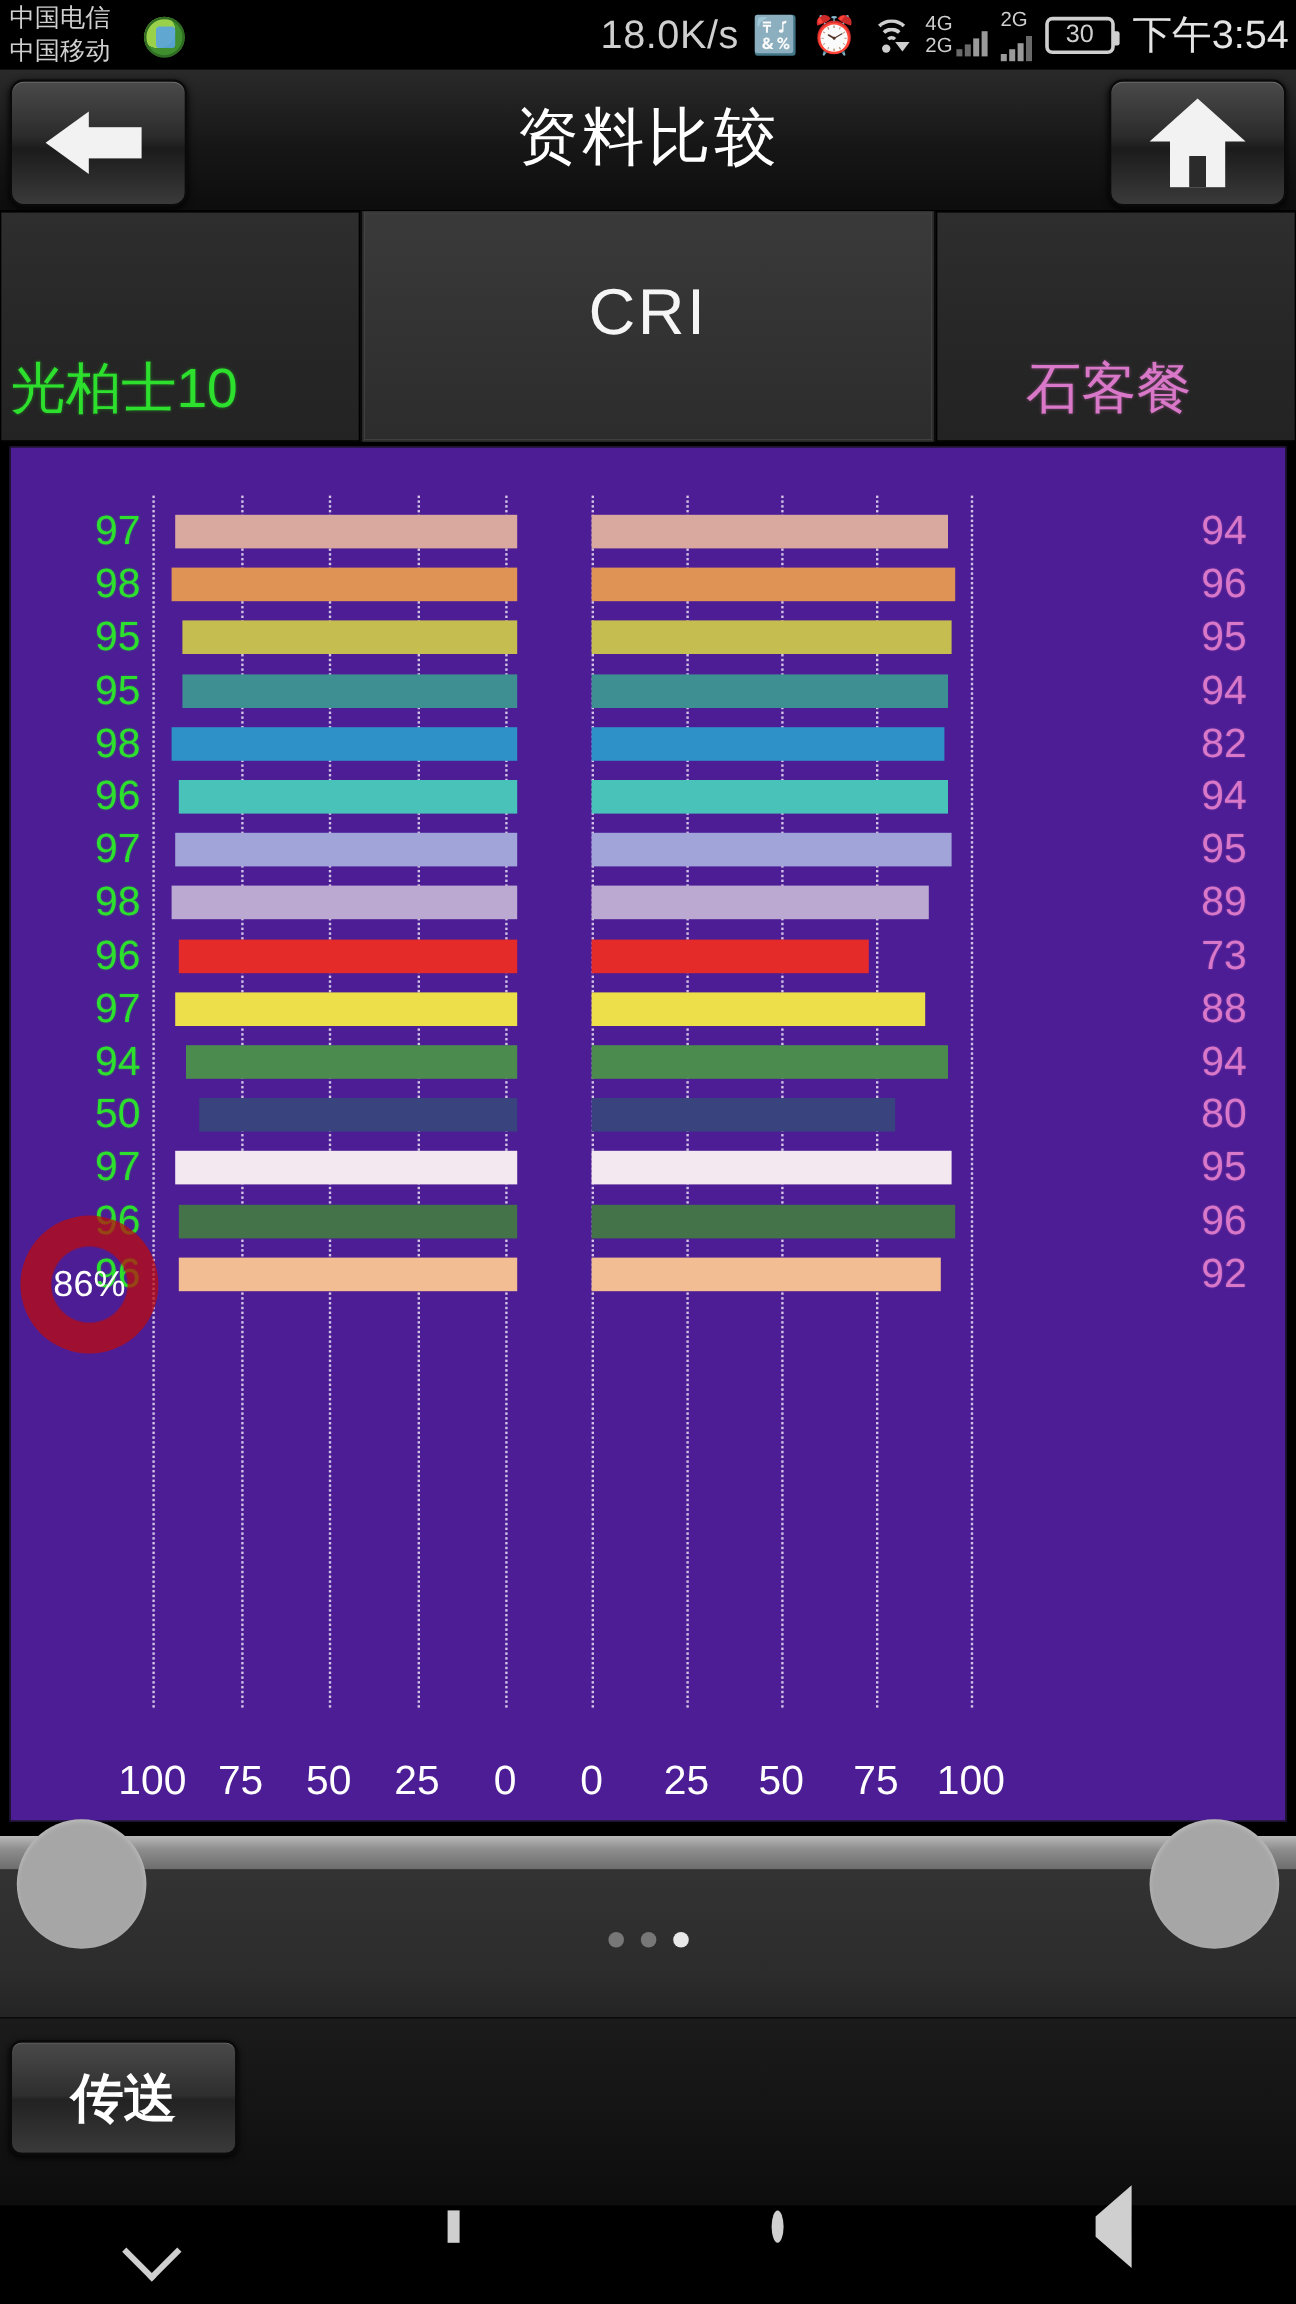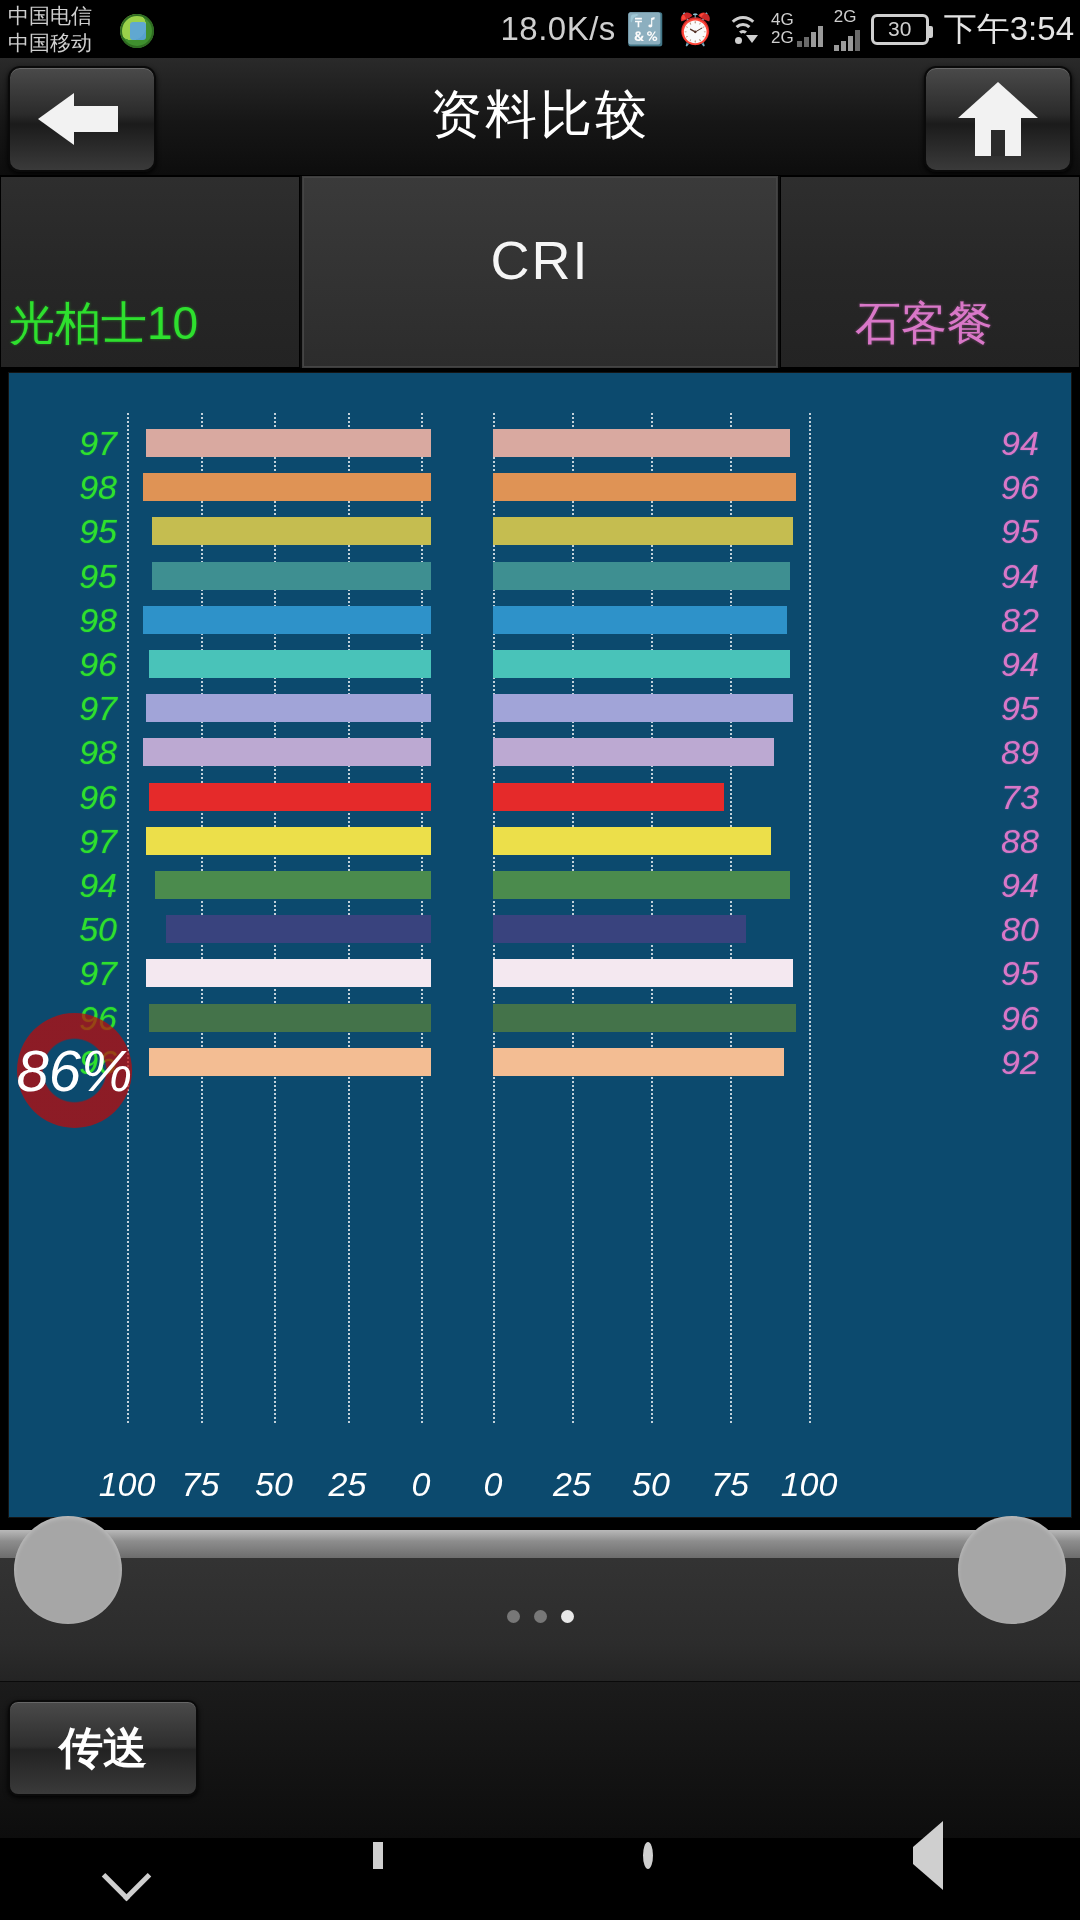--- a/index.html
+++ b/index.html
@@ -116,21 +116,21 @@
   }
   .tab-sub{
     position:absolute; bottom:12px; font-size:46px; white-space:nowrap;
   }
   .tab-sub.green{ left:8px; color:#2ee02e; text-shadow:0 0 3px rgba(40,220,40,.5); }
   .tab-sub.pink{ right:86px; color:#d977c8; text-shadow:0 0 3px rgba(210,110,190,.5); }
 
   
   .chartpanel{
     position:absolute; left:8px; top:372px; width:1064px; height:1146px;
-    background:#0c4a6e; border:1px solid #141414;font-style:italic;
+    background:#4c1d95; border:1px solid #141414;
   }
   .plot{ position:absolute; left:0; top:0; width:1064px; height:1146px; }
 
   .rows{ position:absolute; left:0; top:48px; width:1064px; }
   .row{ position:relative; height:44.2px; }
 
   .vleft{ position:absolute; left:48px; width:60px; text-align:right; font-size:34px; color:#2ee02e;
           top:50%; transform:translateY(-50%); text-shadow:0 0 2px rgba(40,220,40,.45); }
   .vright{ position:absolute; right:10px; width:62px; text-align:left; font-size:34px; color:#d977c8;
            top:50%; transform:translateY(-50%); text-shadow:0 0 2px rgba(210,110,190,.45); }
@@ -144,21 +144,21 @@
   .gridL,.gridR{ position:absolute; top:40px; height:1010px; width:0;
     border-left:2px dotted rgba(255,255,255,.75); }
 
   .axis{ position:absolute; top:1092px; left:0; width:1064px; height:50px;text-align:center; }
   .tick{ position:absolute; font-size:34px; color:#fff; transform:translateX(-50%); top:0; }
 
   .badge86{
     position:absolute; left:8px; top:640px; width:115px; height:115px; border-radius:50%;
     background:radial-gradient(circle at 50% 50%, rgba(120,0,0,.0) 0 38%, rgba(190,10,10,.72) 40% 72%, rgba(120,0,0,.25) 74% 100%);
     display:flex; align-items:center; justify-content:center;
-    color:#fff; font-size:58px; z-index:6;
+    color:#fff; font-size:30px; z-index:6;
   }
 
   
   .deck-hl{ position:absolute; left:0; top:1530px; width:1080px; height:28px;
     background:linear-gradient(180deg,#b9b9b9 0%,#8d8d8d 40%,#6d6d6d 100%); }
   .deck{ position:absolute; left:0; top:1558px; width:1080px; height:124px;
     background:linear-gradient(180deg,#333 0%,#2c2c2c 70%,#242424 100%); border-bottom:1px solid #0a0a0a; }
   .knob{ position:absolute; top:-42px; width:108px; height:108px; border-radius:50%;
     background:#a6a6a6; box-shadow:inset 0 2px 4px rgba(255,255,255,.25); }
   .knob.l{ left:14px; }

